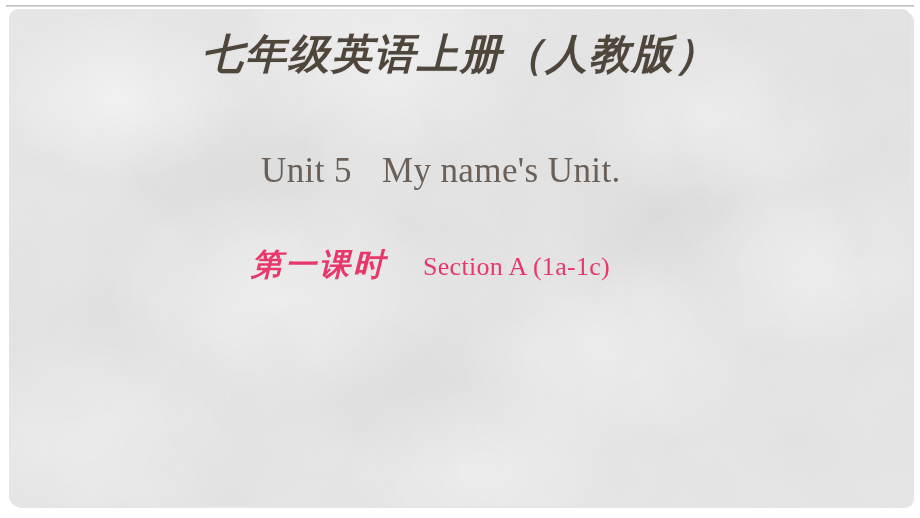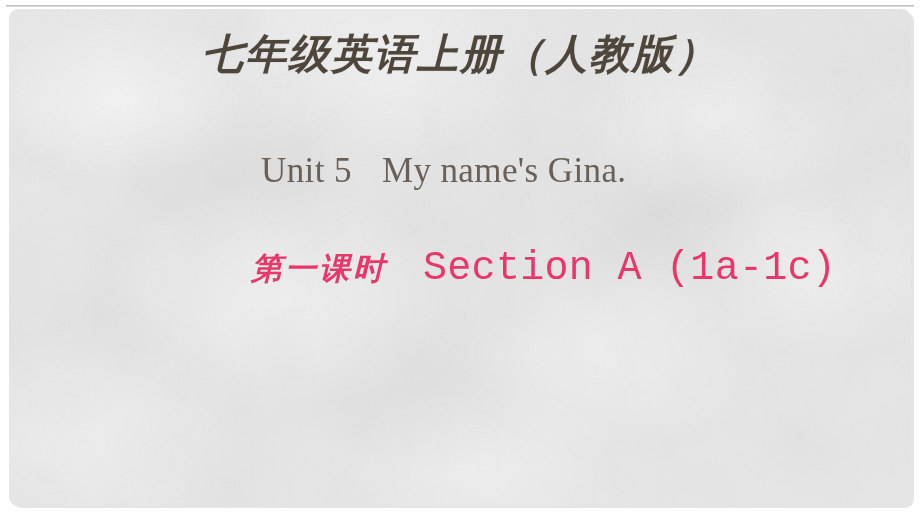--- a/index.html
+++ b/index.html
@@ -135,22 +135,22 @@
     font-weight: 700;
     font-style: italic;
     letter-spacing: 3px;
     vertical-align: baseline;
   }
   .period-line .gap {
     display: inline-block;
     width: 36px;
   }
   .period-line .en {
-    font-family: Liberation Mono, monospace;
-    font-size: 40px;
+    font-family: Liberation Serif, serif;
+    font-size: 26px;
     font-weight: 400;
     letter-spacing: .3px;
     vertical-align: baseline;
   }
 </style>
 </head>
 <body>
 
 <div id="slide-stage">
 
@@ -178,21 +178,21 @@
           </feComponentTransfer>
         </filter>
       </defs>
       <rect width="902" height="497" filter="url(#blotchFilter)"></rect>
       <rect width="902" height="497" filter="url(#grainFilter)"></rect>
     </svg>
 
     <div class="title-calligraphy">七年级英语上册（人教版）</div>
 
     <div class="unit-line">
-      <span>Unit 5</span><span class="gap"></span><span>My name's Gina.</span>
+      <span>Unit 5</span><span class="gap"></span><span>My name's Unit.</span>
     </div>
 
     <div class="period-line">
       <span class="cn">第一课时</span><span class="gap"></span><span class="en">Section A (1a-1c)</span>
     </div>
 
   </div>
 </div>
 
 </body></html>

